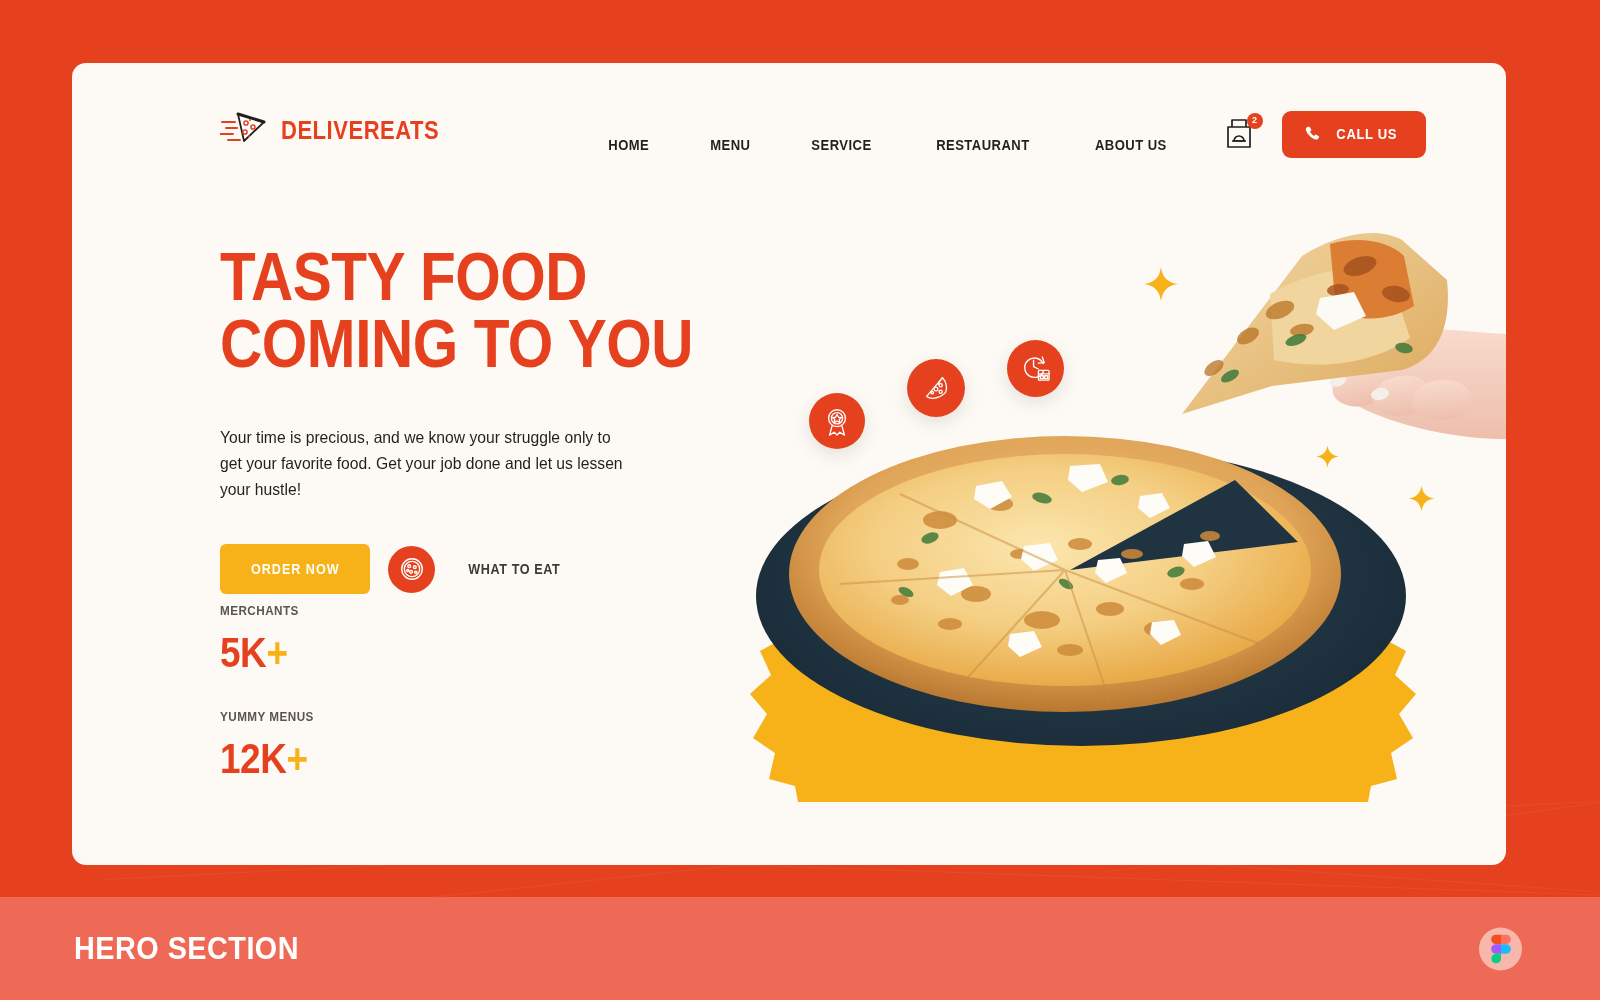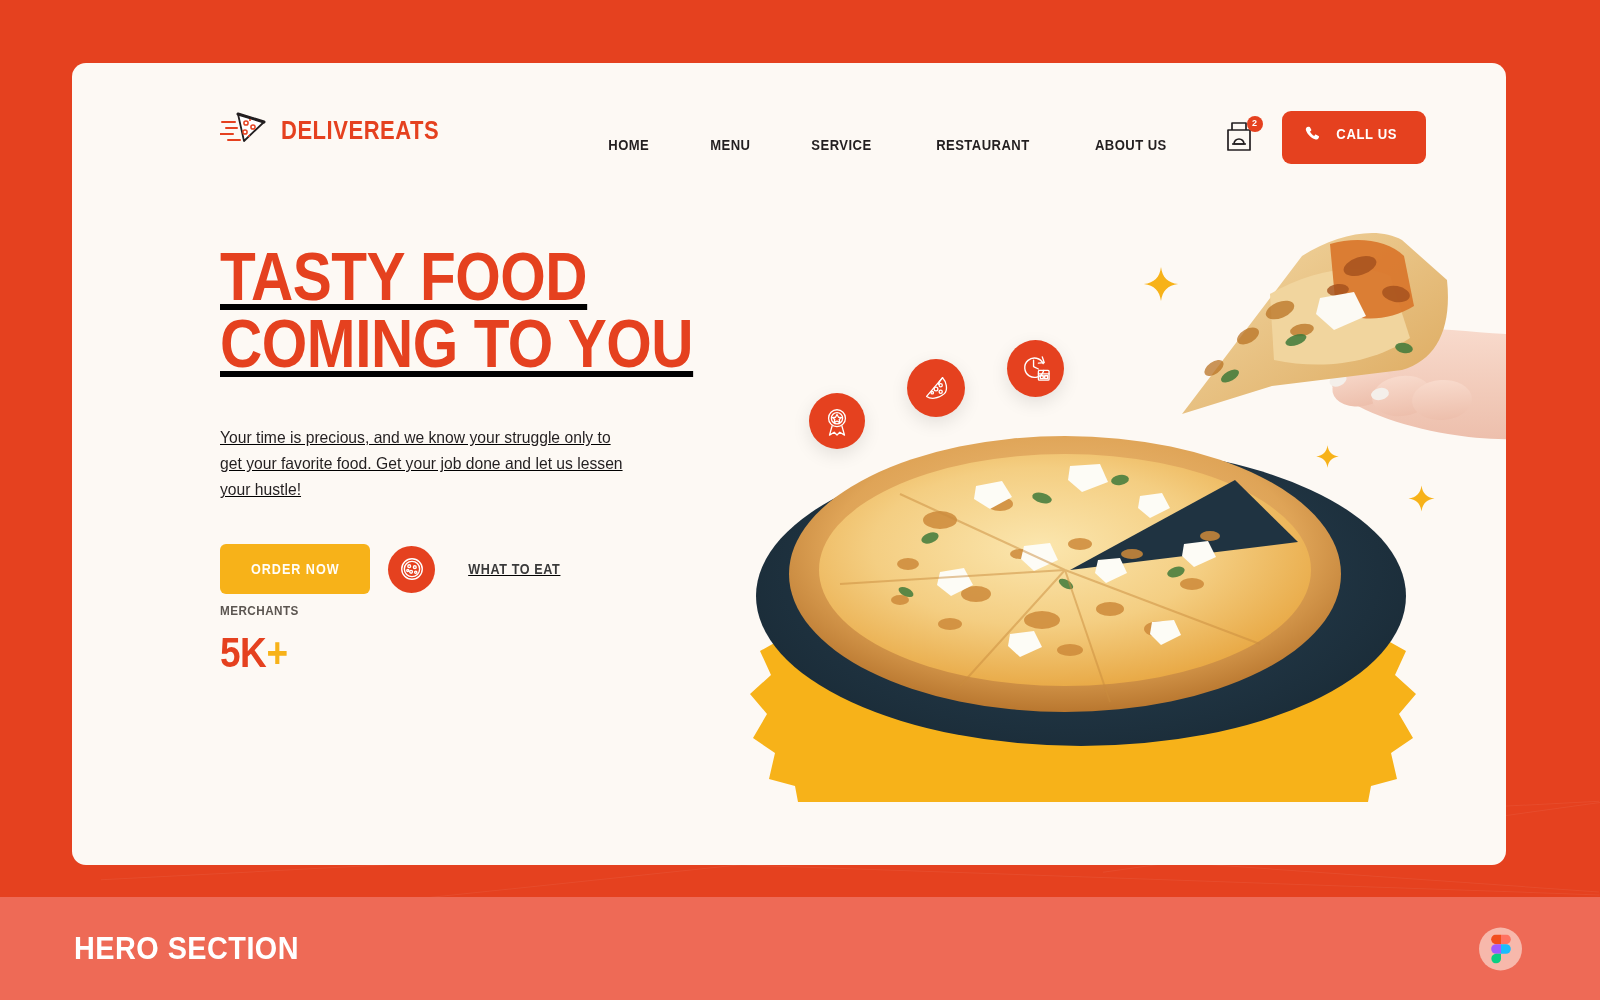--- a/index.html
+++ b/index.html
@@ -122,36 +122,35 @@
   }
 
   .call-btn {
     display: flex;
     align-items: center;
     gap: 12px;
     background: #E5411F;
     color: #fff;
     border: none;
     border-radius: 9px;
-    padding: 14px 26px 22px 22px;
+    padding: 14px 26px 16px 22px;
     font-size: 14.5px;
     font-weight: 700;
     letter-spacing: 0.7px;
     font-family: "Liberation Sans", sans-serif;
     cursor: pointer;
   }
   .call-btn span { transform: scaleX(0.9); display:inline-block; }
 
   
   .hero-left {
     position: absolute;
     left: 148px;
     top: 180px;
     width: 470px;
-    text-decoration: underline;
   }
 
   .headline {
     color: #E5411F;
     font-size: 68px;
     line-height: 0.98;
     font-weight: 700;
     letter-spacing: -0.5px;
     transform: scaleX(0.86);
     transform-origin: left top;
@@ -442,20 +441,26 @@
     </div>
   </div>
 
   <div class="stats">
     <div>
       <div class="stat-label">MERCHANTS</div>
       <div class="stat-value">
         <span>5K</span><span class="stat-plus">+</span>
       </div>
     </div>
+    <div>
+      <div class="stat-label">YUMMY MENUS</div>
+      <div class="stat-value">
+        <span>12K</span><span class="stat-plus">+</span>
+      </div>
+    </div>
   </div>
 
   <div class="hero-art">
 
     <svg class="sparkle" style="left:510px; top:202px;" width="38" height="38" viewBox="0 0 40 40">
       <path d="M20 2 C21.5 13 27 18.5 38 20 C27 21.5 21.5 27 20 38 C18.5 27 13 21.5 2 20 C13 18.5 18.5 13 20 2 Z" fill="#F7B219"></path>
     </svg>
     <svg class="sparkle" style="left:683px; top:381px;" width="25" height="25" viewBox="0 0 40 40">
       <path d="M20 2 C21.5 13 27 18.5 38 20 C27 21.5 21.5 27 20 38 C18.5 27 13 21.5 2 20 C13 18.5 18.5 13 20 2 Z" fill="#F7B219"></path>
     </svg>

